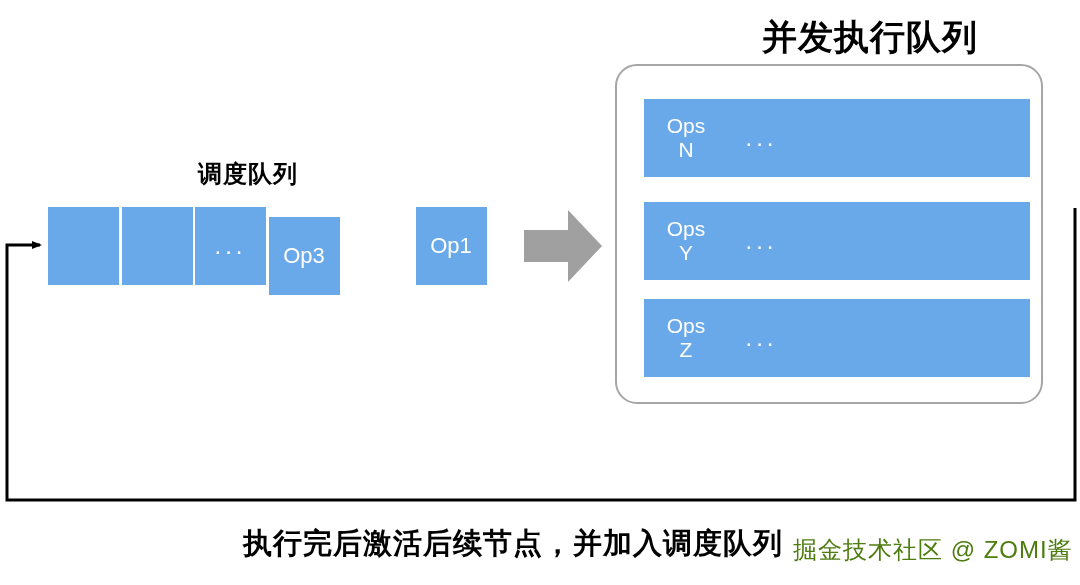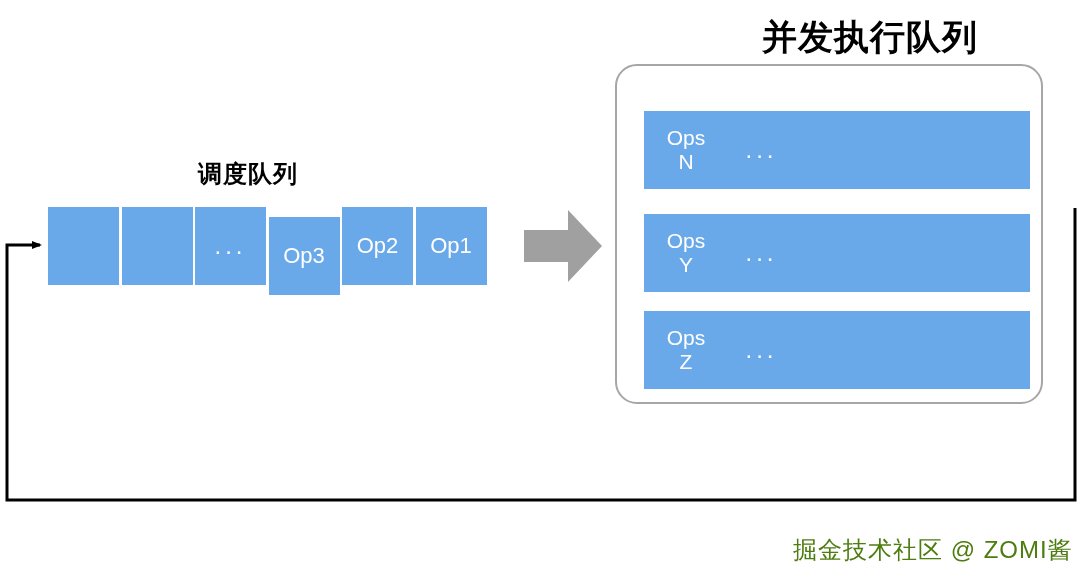--- a/index.html
+++ b/index.html
@@ -99,21 +99,21 @@
   .exec-row {
     position: absolute;
     left: 27px;
     width: 374px;
     height: 78px;
   }
   .exec-row.r0 { top: 29px; }
   .exec-row.r1 { top: 132px; }
   .exec-row.r2 { top: 229px; }
   .exec-row .op-box {
-    top: 16px;
+    top: 4px;
     width: 84px;
     height: 78px;
   }
 
   
   #loop-svg {
     position: absolute;
     left: 0;
     top: 0;
     width: 1080px;
@@ -162,23 +162,20 @@
   <div class="title" id="sched-title">调度队列</div>
 
   <div id="sched-queue">
       <div class="op-box" style="left: 0px;"></div>
       <div class="op-box" style="left: 73.5px;"></div>
       <div class="op-box" style="left: 147px;">
         <span class="dots">...</span>
       </div>
       <div class="op-box" style="left: 220.5px; margin-top: 10px;">
         <span class="l1">Op3</span>
-      </div>
-      <div class="op-box" style="left: 294px;">
-        <span class="l1">Op2</span>
       </div>
       <div class="op-box" style="left: 367.5px;">
         <span class="l1">Op1</span>
       </div>
     </div>
 
   <svg id="big-arrow" viewBox="0 0 78 76">
     <polygon points="0,22 44,22 44,2 78,38 44,74 44,54 0,54" fill="#a0a0a0"></polygon>
   </svg>
 
@@ -226,16 +223,17 @@
   <svg id="loop-svg">
     <defs>
       <marker id="loop-head" markerWidth="10" markerHeight="10" refX="8" refY="4" orient="auto" markerUnits="userSpaceOnUse">
         <path d="M0,0 L10,4 L0,8 z" fill="#000000"></path>
       </marker>
     </defs>
     <path d="M1075,208 L1075,500 L7,500 L7,245 L40,245" fill="none" stroke="#000000" stroke-width="3" marker-end="url(#loop-head)"></path>
   </svg>
 
 
+  <div id="caption">执行完后激活后续节点，并加入调度队列</div>
 
   <div id="watermark-small">掘金技术社区 @ ZOMI酱</div>
 
 </div>
 
 </body></html>

